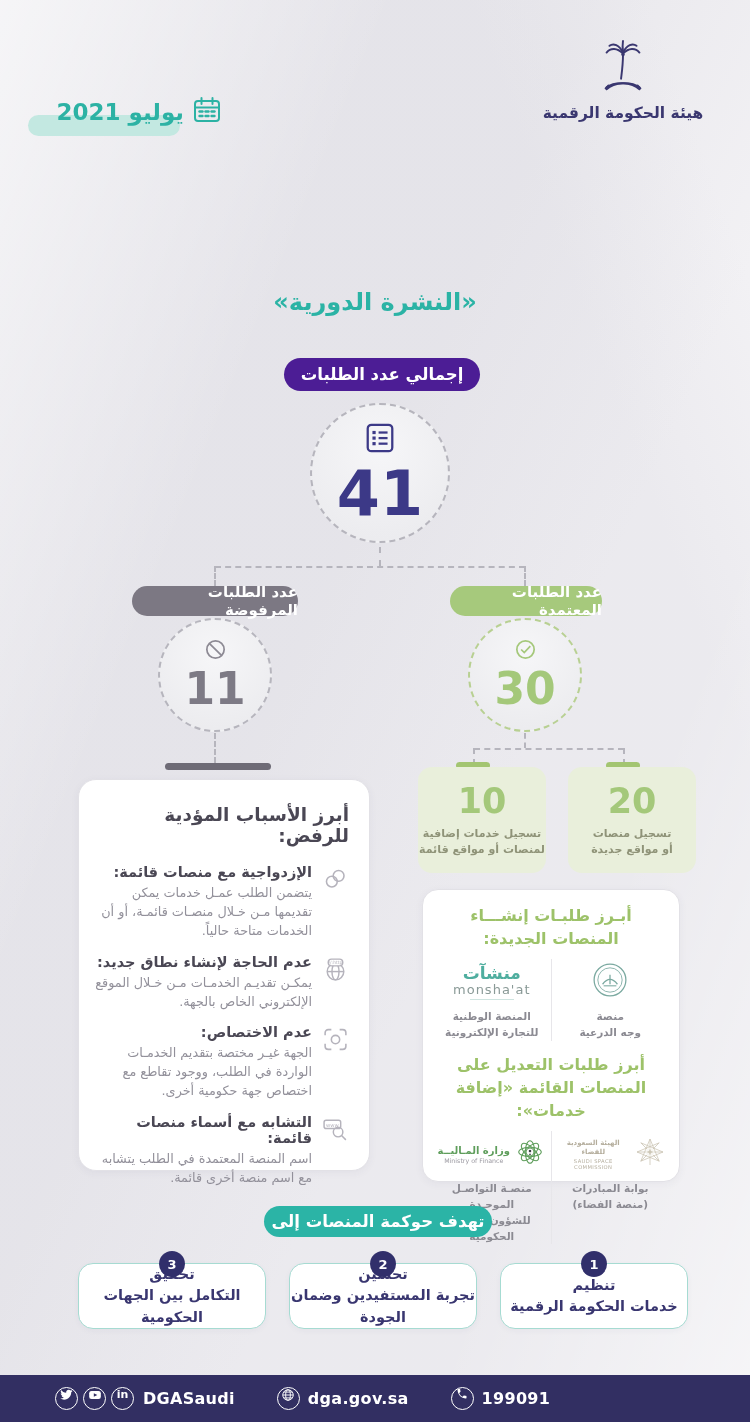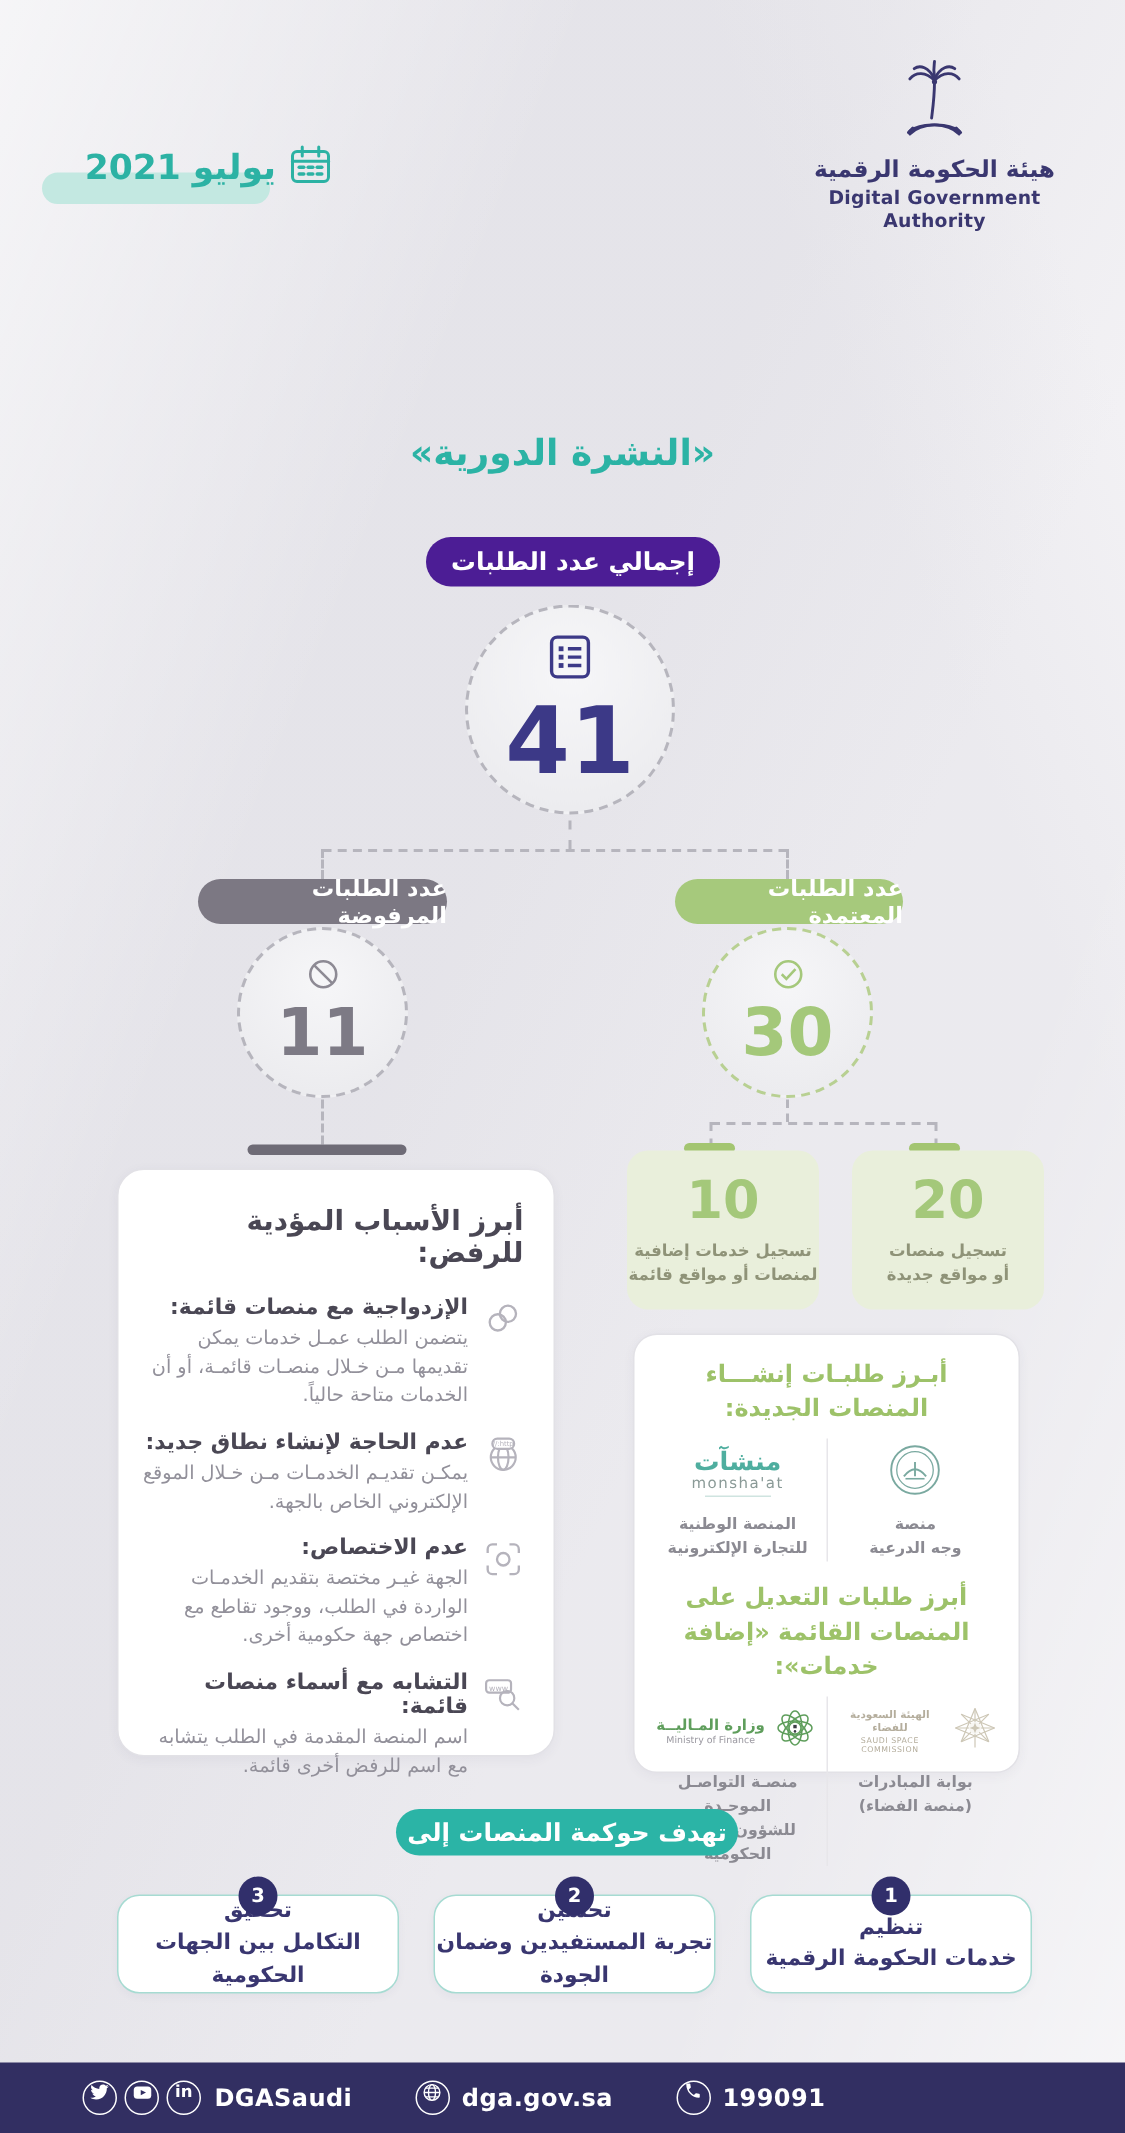--- a/index.html
+++ b/index.html
@@ -78,21 +78,21 @@
 
   
   .card-platforms { left:422px; top:889px; width:258px; height:293px; border-radius:16px; padding:14px 10px 8px 10px; text-align:center; }
   .ptitle { font-size:16px; font-weight:bold; color:#9dc269; line-height:1.45; direction:rtl; }
   .logo-row { display:flex; direction:rtl; margin-top:9px; }
   .logo-col { flex:1 1 0; padding:0 4px; position:relative; }
   .logo-col + .logo-col { border-right:1px solid #e7e6ea; }
   .logo-zone { height:46px; display:flex; align-items:center; justify-content:center; gap:4px; }
   .logo-cap { font-size:10.5px; font-weight:bold; color:#8b8a92; line-height:1.5; margin-top:4px; direction:rtl; }
   .monshaat-ar { font-size:17px; font-weight:bold; color:#4fae9f; line-height:1; }
-  .monshaat-en { font-size:10px; color:#8a9a97; letter-spacing:1px; }
+  .monshaat-en { font-size:13px; color:#8a9a97; letter-spacing:1px; }
   .monshaat-line { width:44px; height:1px; background:#cfe4e0; margin:2px auto 0 auto; }
   .tiny-ar { font-size:7px; font-weight:bold; color:#3c3c46; line-height:1.4; }
   .tiny-en { font-size:5.2px; color:#b4ad9c; letter-spacing:.4px; }
   .space-text .tiny-ar { color:#b4ad9c; }
   .fin-ar { font-size:10px; font-weight:bold; color:#5f9e5c; line-height:1.2; }
   .fin-en { font-size:6.3px; color:#9a98a0; }
 
   
   .goal-box { position:absolute; top:1263px; width:188px; height:66px; background:#fff;
     border:1.5px solid #a6dbd2; border-radius:15px; box-shadow:0 2px 6px rgba(60,60,90,.04);
@@ -133,21 +133,20 @@
         <circle cx="22" cy="15" r="1.8" fill="#3a3770"></circle>
         <g fill="none" stroke="#3a3770" stroke-width="2" stroke-linecap="round">
           <path d="M5 51 C13 43 31 43 39 49"></path>
           <path d="M39 51 C31 43 13 43 5 49"></path>
           <path d="M7 47 l-3 3"></path>
             <path d="M37 47 l3 3"></path>
         </g>
       </svg>
     </div>
     <div class="authority-ar rtl">هيئة الحكومة الرقمية</div>
-    <div class="authority-en">Digital Government Authority</div>
   </div>
 
   <div class="date-block">
     <div class="date-pill"></div>
     <div class="date-row">
       <span>
         <svg viewBox="0 0 30 28" width="30" height="28" fill="none" stroke="#2cb2a4" stroke-width="2" stroke-linecap="round">
           <rect x="3" y="5" width="24" height="20" rx="3"></rect>
           <line x1="3" y1="11.5" x2="27" y2="11.5"></line>
           <line x1="9.5" y1="2" x2="9.5" y2="8"></line>
@@ -290,21 +289,21 @@
           <g fill="none" stroke="#b5b3bc" stroke-width="1.4">
             <rect x="2" y="4" width="16" height="8" rx="2"></rect>
             <circle cx="15.5" cy="15.5" r="4.6"></circle>
             <line x1="18.8" y1="18.8" x2="23" y2="23"></line>
           </g>
           <text x="10" y="10.6" font-size="5" fill="#b5b3bc" text-anchor="middle" font-family="DejaVu Sans, sans-serif">www</text>
         </svg>
       </span>
       <div>
         <h4>التشابه مع أسماء منصات قائمة:</h4>
-        <p>اسم المنصة المقدمة في الطلب يتشابه مع اسم للرفض أخرى قائمة.</p>
+        <p>اسم المنصة المعتمدة في الطلب يتشابه مع اسم منصة أخرى قائمة.</p>
       </div>
     </div>
   </div>
 
   <div class="card card-platforms">
     <div class="ptitle preline">أبـرز طلبـات إنشـــاء
 المنصات الجديدة:</div>
 
     <div class="logo-row">
 

